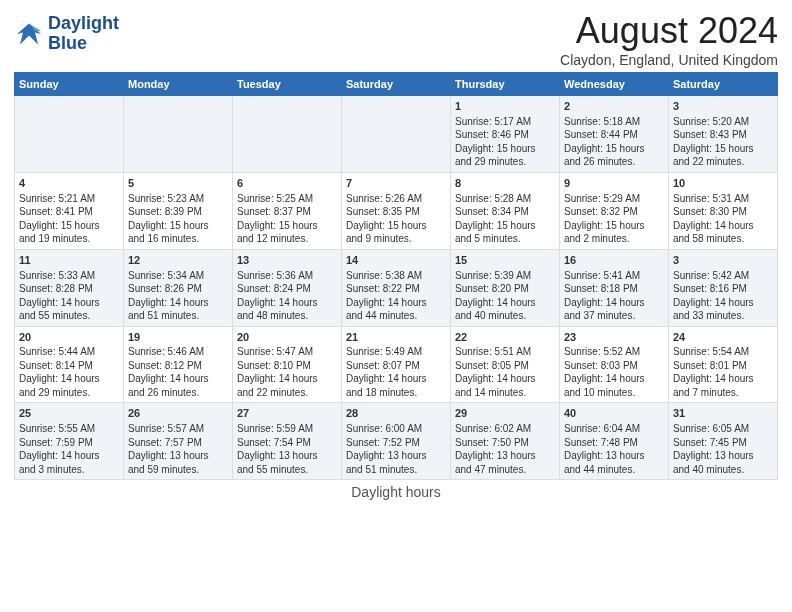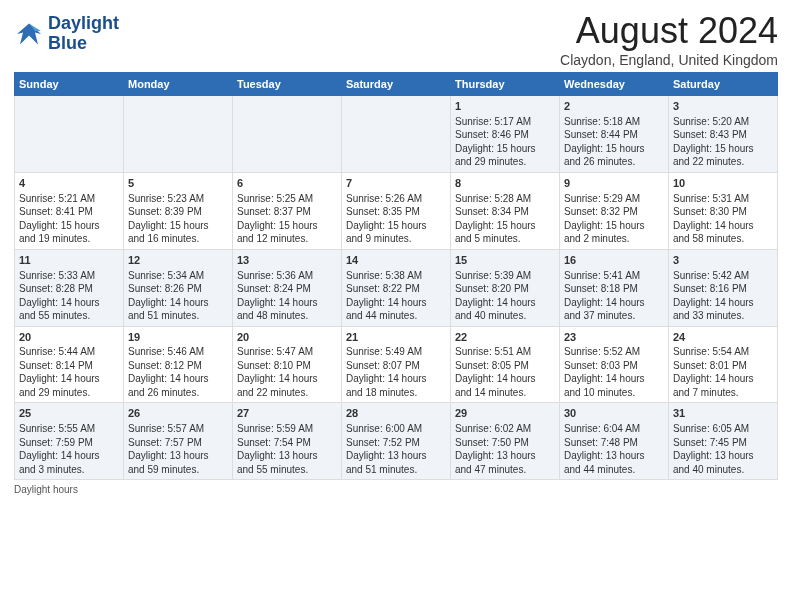--- a/index.html
+++ b/index.html
@@ -88,22 +88,23 @@
       background-color: #fff;
     }
     .day-num {
       font-weight: bold;
       font-size: 11px;
       display: block;
       margin-bottom: 1px;
     }
     .footer {
       margin-top: 4px;
-      font-size: 10px;
+      font-size: 14px;
       color: #555;
+      text-align: center;
     }
   </style>
 </head>
 <body>
 
 <div class="container">
   <div class="header-row">
     <div class="logo">
       <svg class="logo-bird" viewBox="0 0 40 40">
         <polygon points="20,6 36,20 28,18 32,34 20,22 8,34 12,18 4,20" fill="#2e6db4"></polygon>
@@ -168,20 +169,20 @@
           <td><span class="day-num">22</span>Sunrise: 5:51 AM<br>Sunset: 8:05 PM<br>Daylight: 14 hours<br>and 14 minutes.<br></td>
           <td><span class="day-num">23</span>Sunrise: 5:52 AM<br>Sunset: 8:03 PM<br>Daylight: 14 hours<br>and 10 minutes.<br></td>
           <td><span class="day-num">24</span>Sunrise: 5:54 AM<br>Sunset: 8:01 PM<br>Daylight: 14 hours<br>and 7 minutes.<br></td>
         </tr>
         <tr>
           <td><span class="day-num">25</span>Sunrise: 5:55 AM<br>Sunset: 7:59 PM<br>Daylight: 14 hours<br>and 3 minutes.<br></td>
           <td><span class="day-num">26</span>Sunrise: 5:57 AM<br>Sunset: 7:57 PM<br>Daylight: 13 hours<br>and 59 minutes.<br></td>
           <td><span class="day-num">27</span>Sunrise: 5:59 AM<br>Sunset: 7:54 PM<br>Daylight: 13 hours<br>and 55 minutes.<br></td>
           <td><span class="day-num">28</span>Sunrise: 6:00 AM<br>Sunset: 7:52 PM<br>Daylight: 13 hours<br>and 51 minutes.<br></td>
           <td><span class="day-num">29</span>Sunrise: 6:02 AM<br>Sunset: 7:50 PM<br>Daylight: 13 hours<br>and 47 minutes.<br></td>
-          <td><span class="day-num">30</span>Sunrise: 6:04 AM<br>Sunset: 7:48 PM<br>Daylight: 13 hours<br>and 44 minutes.<br></td>
+          <td><span class="day-num">40</span>Sunrise: 6:04 AM<br>Sunset: 7:48 PM<br>Daylight: 13 hours<br>and 44 minutes.<br></td>
           <td><span class="day-num">31</span>Sunrise: 6:05 AM<br>Sunset: 7:45 PM<br>Daylight: 13 hours<br>and 40 minutes.<br></td>
         </tr>
       </tbody>
   </table>
 
   <div class="footer">Daylight hours</div>
 </div>
 
 </body></html>

